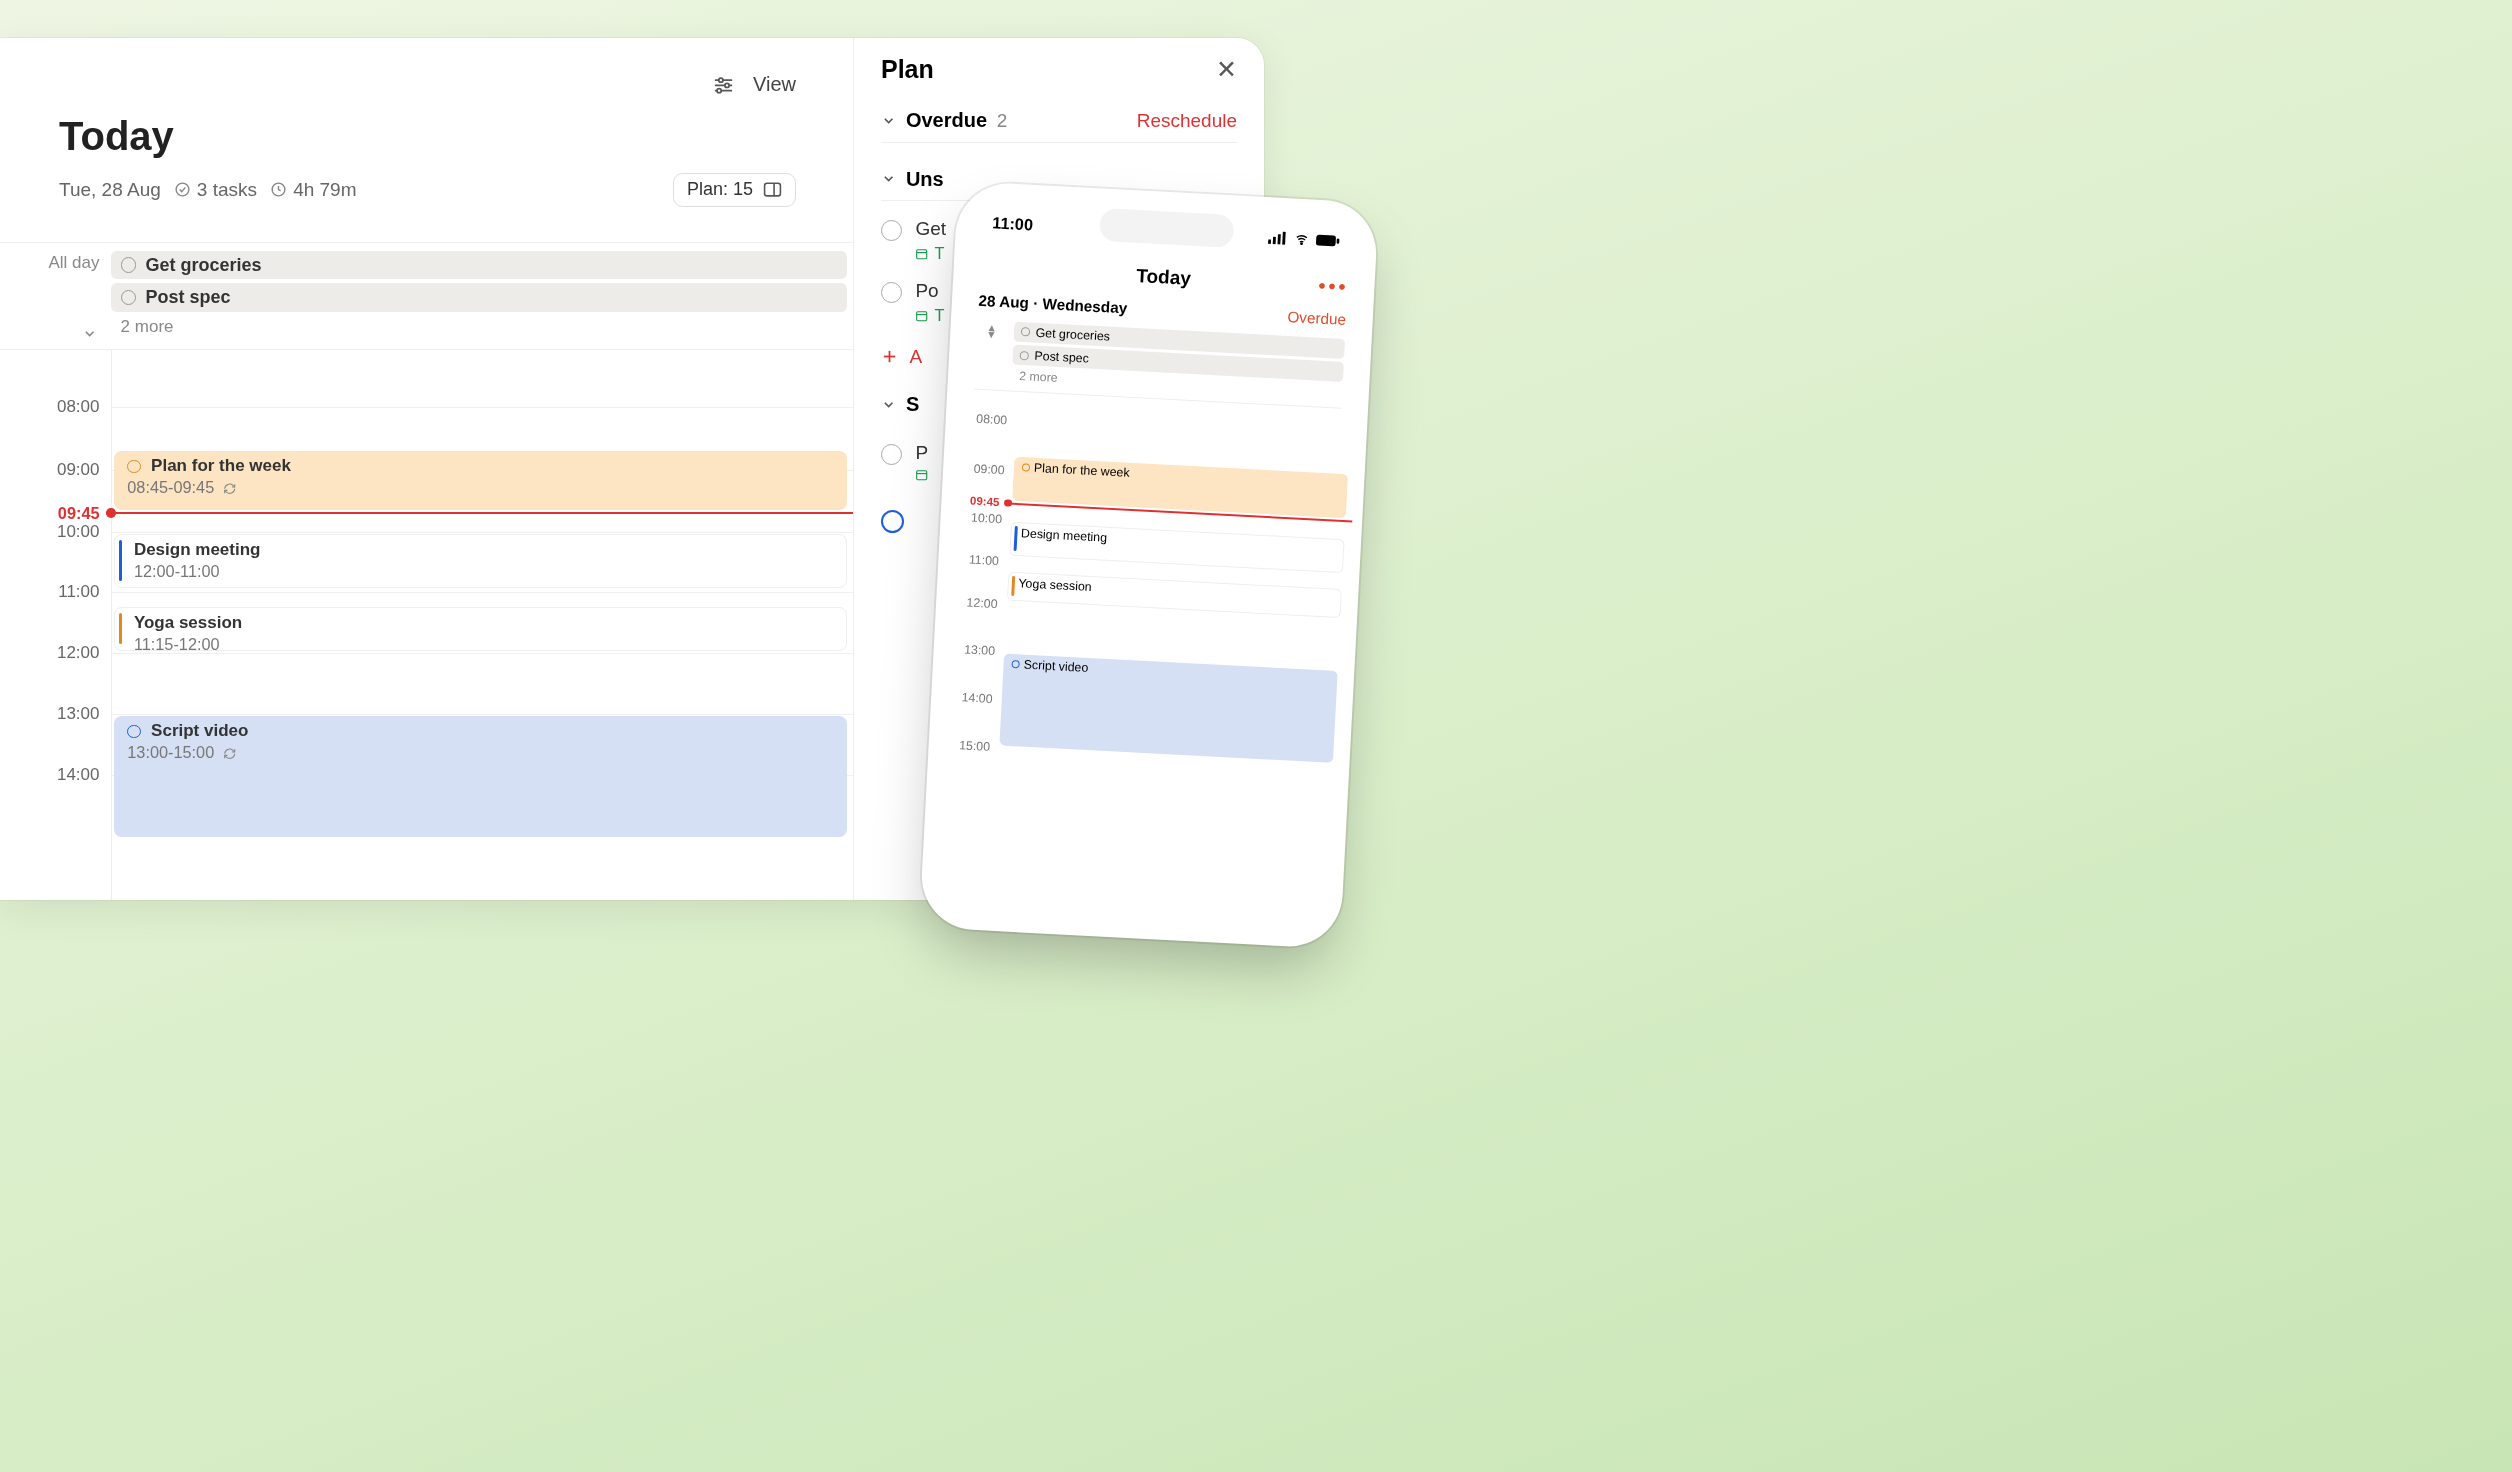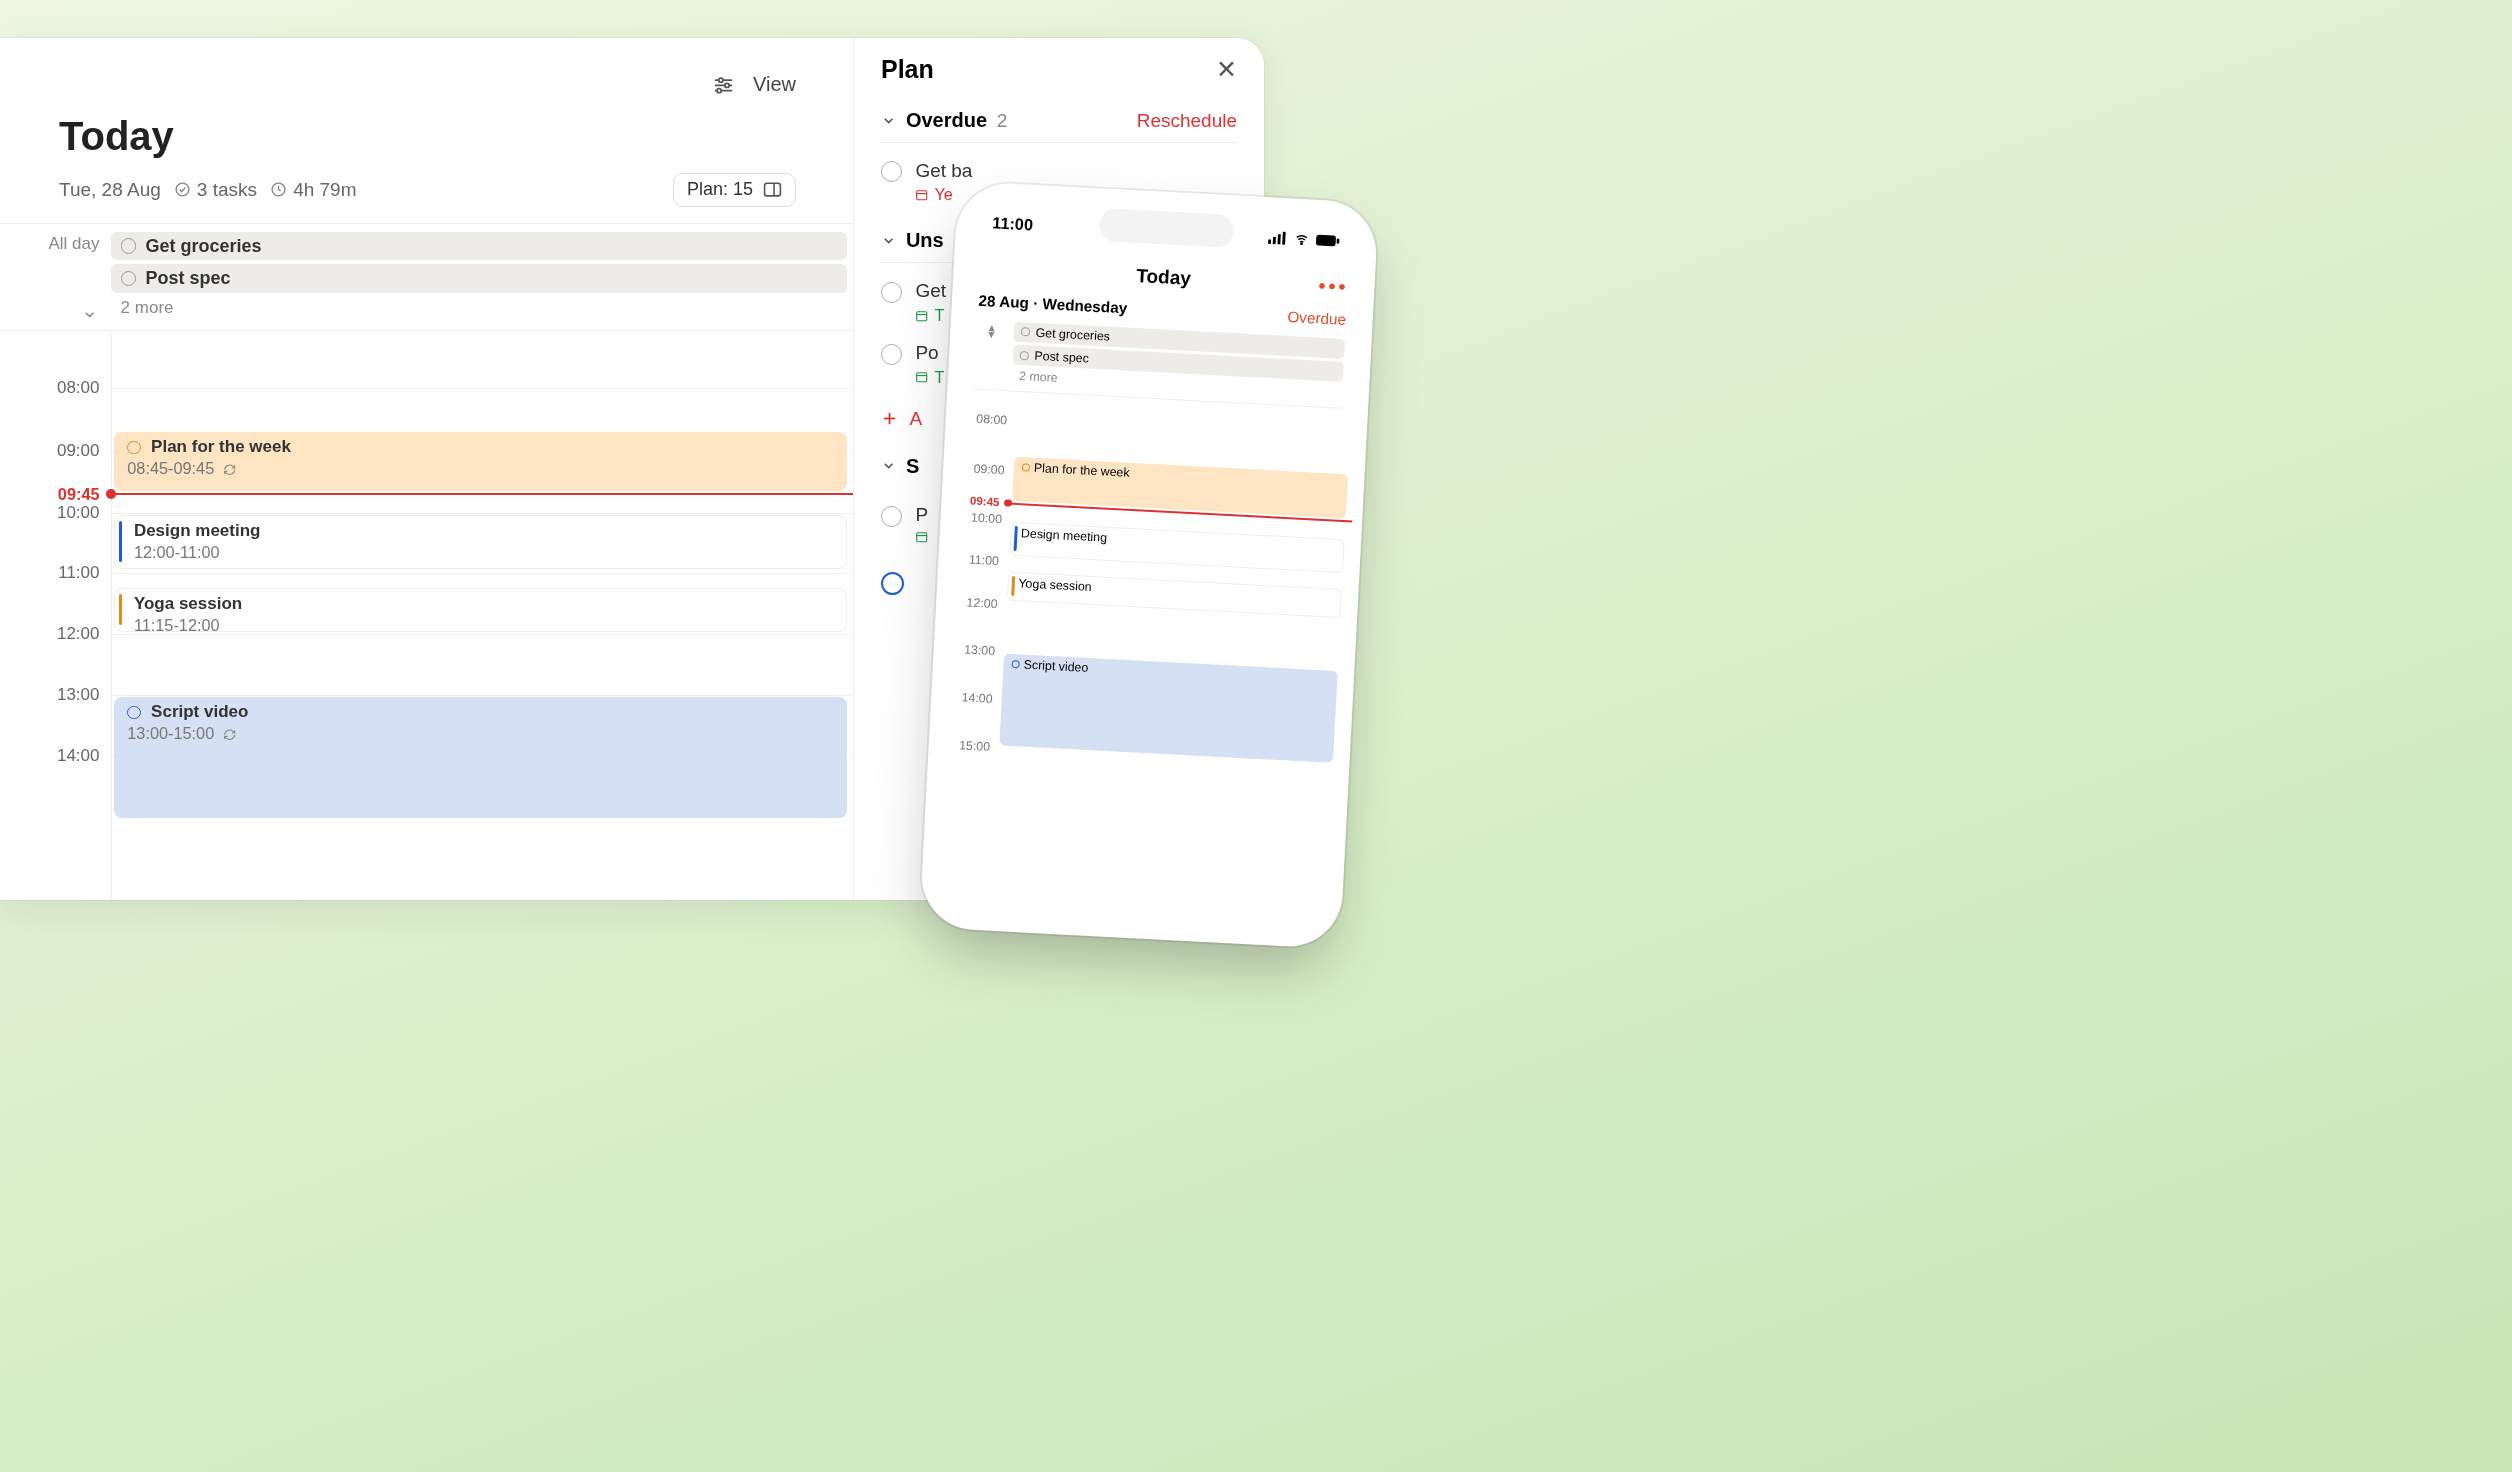--- a/index.html
+++ b/index.html
@@ -74,21 +74,21 @@
     display: flex;
     align-items: center;
     gap: 9.6px;
     font-size: 18px;
     color: #333;
   }
   .panel-icon { width: 19px; height: 17px; }
 
   
   .allday {
-    margin-top: 16px;
+    margin-top: 35px;
     border-top: 1px solid #eee;
     border-bottom: 1px solid #eee;
     display: flex;
   }
   .allday-left {
     width: 111px;
     padding: 9.6px 11.5px 9.6px 0;
     text-align: right;
     color: #888;
     font-size: 17px;
@@ -488,33 +488,20 @@
       <div class="left">
         <svg class="chev" viewBox="0 0 24 24" fill="none" stroke="#555" stroke-width="2.5">
             <path d="M6 9l6 6 6-6"></path>
           </svg>
         <span class="title">Overdue</span>
         <span class="count">2</span>
       </div>
       <span class="reschedule">Reschedule</span>
     </div>
 
-    <div class="task-row">
-      <span class="tcircle"></span>
-      <div class="body">
-        <div>Get ba</div>
-        <div class="sub red">
-          <svg class="cal-icon" viewBox="0 0 24 24" fill="none" stroke="#d33" stroke-width="2">
-              <rect x="3" y="5" width="18" height="16" rx="2"></rect>
-              <line x1="3" y1="10" x2="21" y2="10"></line>
-            </svg>
-          <span>Ye</span>
-        </div>
-      </div>
-    </div>
 
     <div class="section-head">
       <div class="left">
         <svg class="chev" viewBox="0 0 24 24" fill="none" stroke="#555" stroke-width="2.5">
             <path d="M6 9l6 6 6-6"></path>
           </svg>
         <span class="title">Uns</span>
       </div>
     </div>
 

